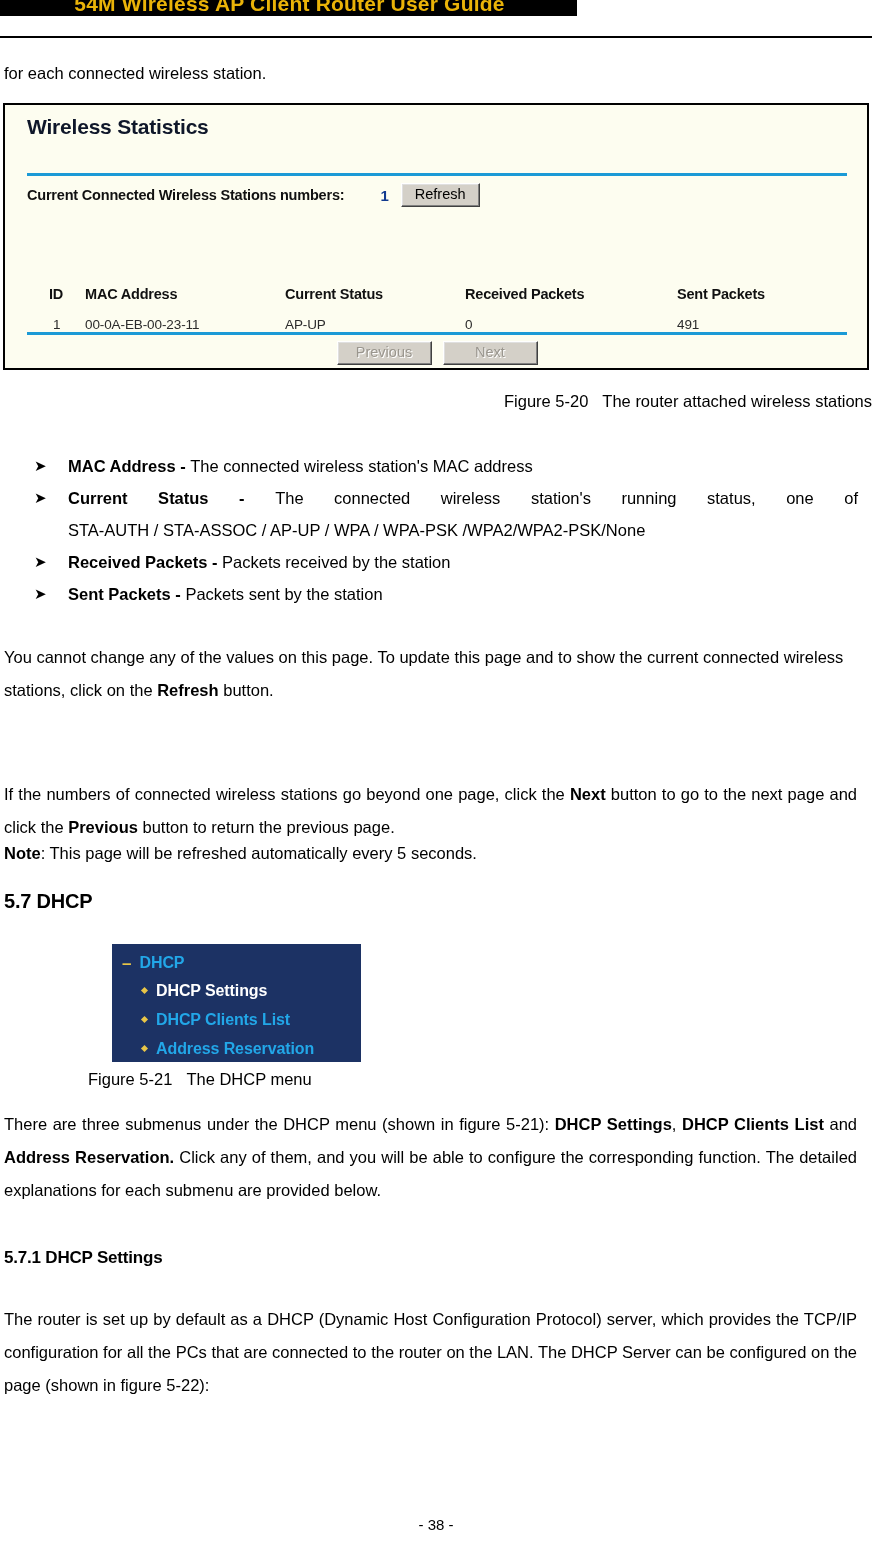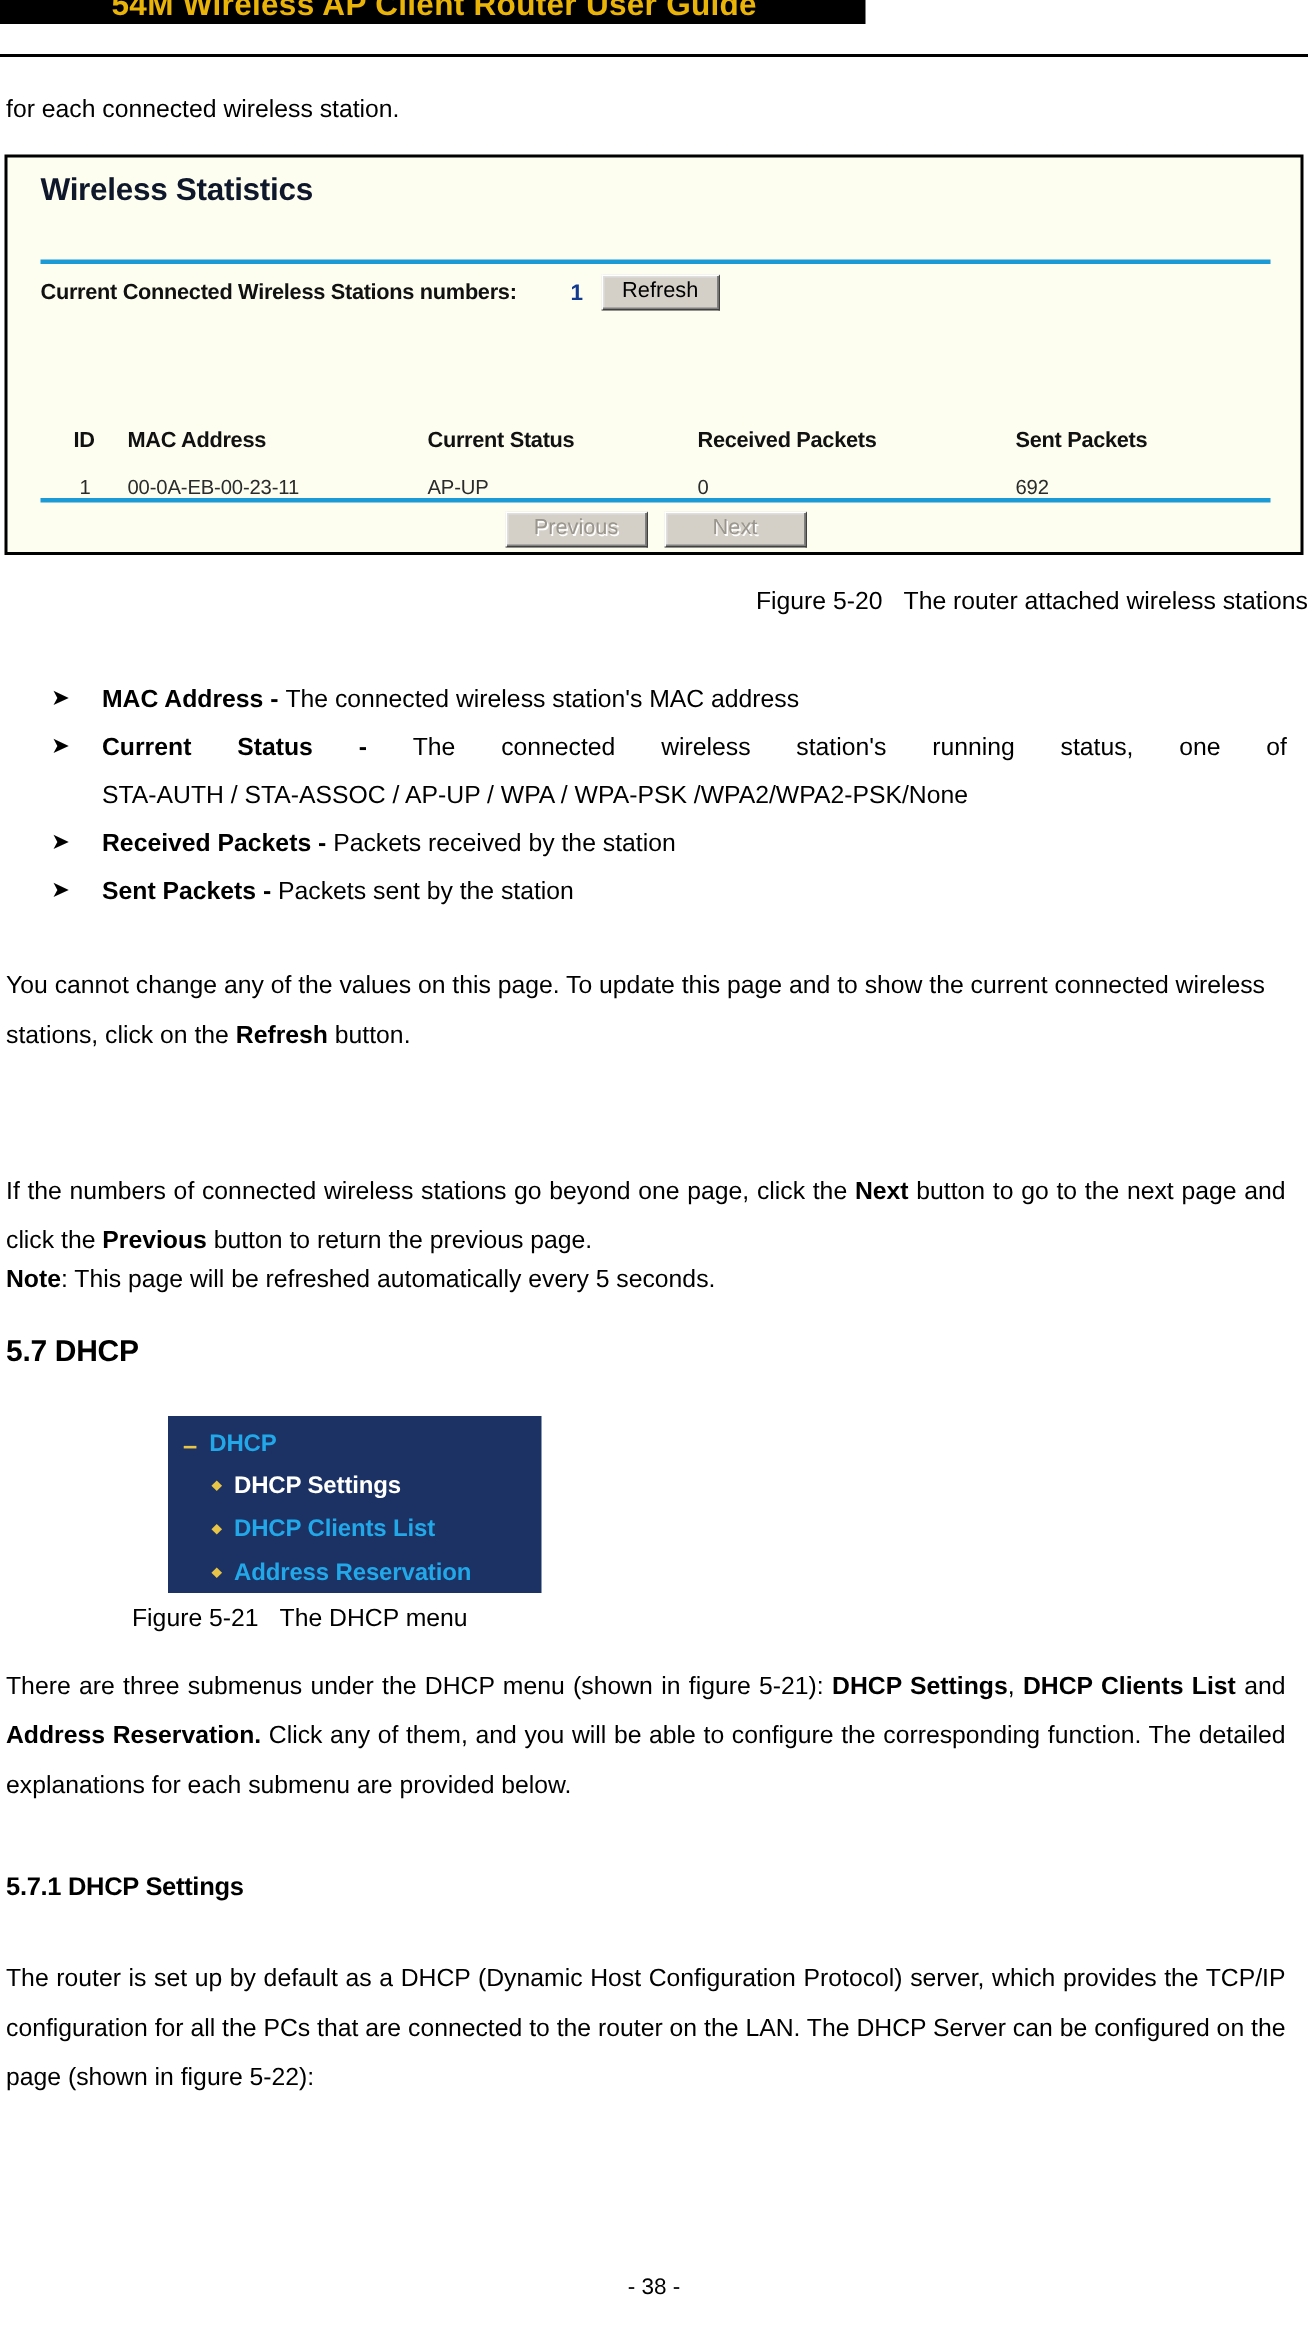--- a/index.html
+++ b/index.html
@@ -326,21 +326,21 @@
       <div class="ws-th col-mac">MAC Address</div>
       <div class="ws-th col-status">Current Status</div>
       <div class="ws-th col-recv">Received Packets</div>
       <div class="ws-th col-sent">Sent Packets</div>
     </div>
     <div class="ws-table-row">
       <div class="ws-td col-id">1</div>
       <div class="ws-td col-mac">00-0A-EB-00-23-11</div>
       <div class="ws-td col-status">AP-UP</div>
       <div class="ws-td col-recv">0</div>
-      <div class="ws-td col-sent">692</div>
+      <div class="ws-td col-sent">491</div>
     </div>
   </div>
 
   <div class="ws-rule-bottom"></div>
 
   <div class="ws-nav-buttons">
     <button class="win-button disabled">Previous</button>
     <button class="win-button disabled">Next</button>
   </div>
 </div>

